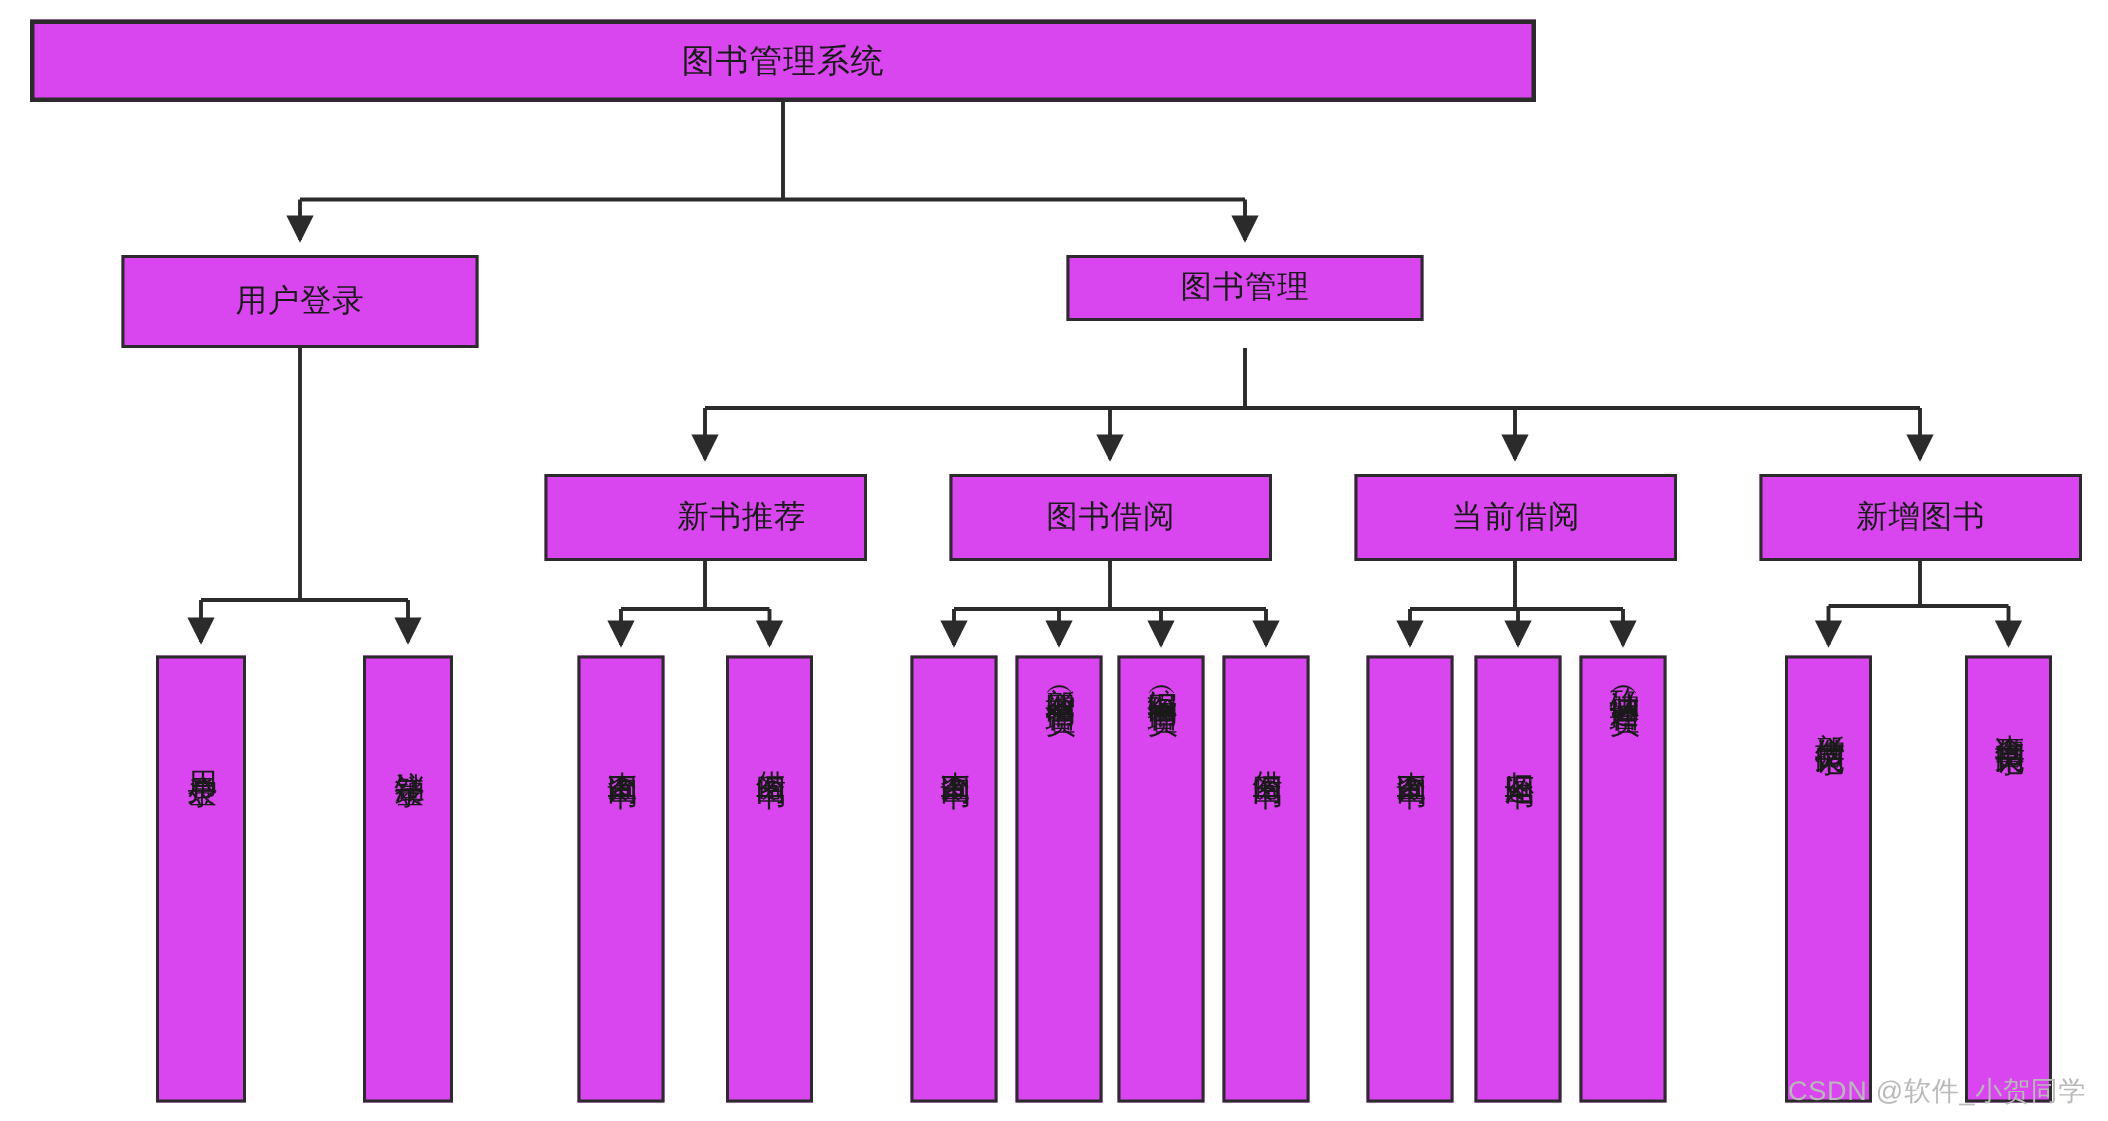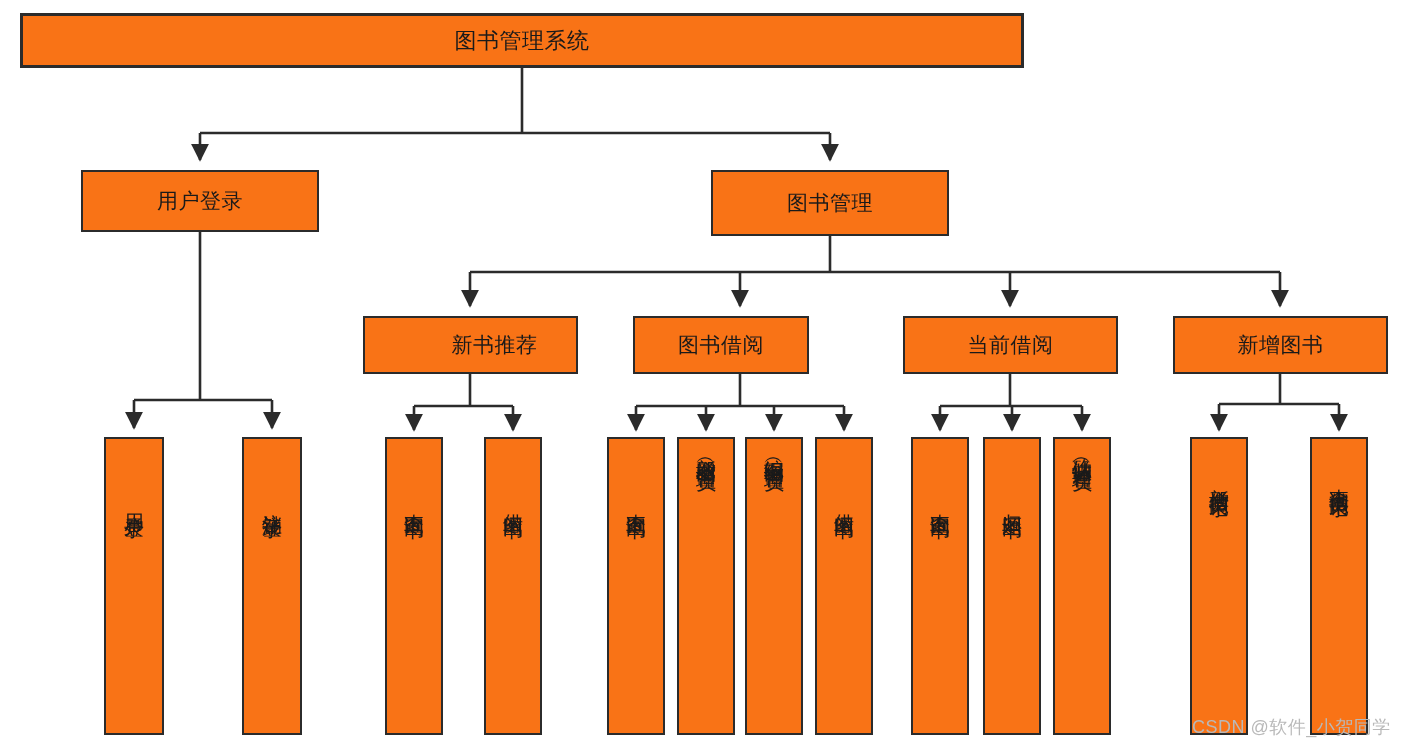--- a/index.html
+++ b/index.html
@@ -20,21 +20,21 @@
   #wires {
     position: absolute;
     left: 0;
     top: 0;
     width: 1405px;
     height: 747px;
   }
   .node {
     position: absolute;
     box-sizing: border-box;
-    background: #f97316;
+    background: #d946ef;
     border: 2px solid #2b2b2b;
     display: flex;
     align-items: center;
     justify-content: center;
     color: #1a1a1a;
   }
   .node.root {
     border-width: 3px;
   }
   .node-label {
@@ -130,28 +130,28 @@
     </g>
   </svg>
 
   <div class="node root" style="left:20px; top:13px; width:1004px; height:55px;">
     <span class="node-label">图书管理系统</span>
   </div>
 
   <div class="node" style="left:81px; top:170px; width:238px; height:62px;">
     <span class="node-label">用户登录</span>
   </div>
-  <div class="node" style="left:711px; top:170px; width:238px; height:66px;">
+  <div class="node" style="left:711px; top:170px; width:238px; height:44px;">
     <span class="node-label">图书管理</span>
   </div>
 
   <div class="node" style="left:363px; top:316px; width:215px; height:58px;padding-left:48px;">
     <span class="node-label">新书推荐</span>
   </div>
-  <div class="node" style="left:633px; top:316px; width:176px; height:58px;">
+  <div class="node" style="left:633px; top:316px; width:215px; height:58px;">
     <span class="node-label">图书借阅</span>
   </div>
   <div class="node" style="left:903px; top:316px; width:215px; height:58px;">
     <span class="node-label">当前借阅</span>
   </div>
   <div class="node" style="left:1173px; top:316px; width:215px; height:58px;">
     <span class="node-label">新增图书</span>
   </div>
 
   <div class="node leaf mid" style="left:104px; top:437px; width:60px; height:298px;">

